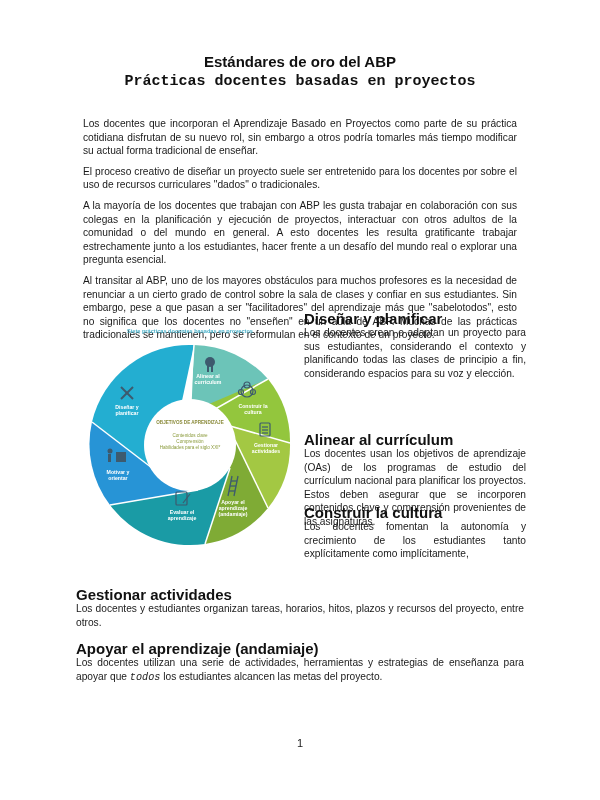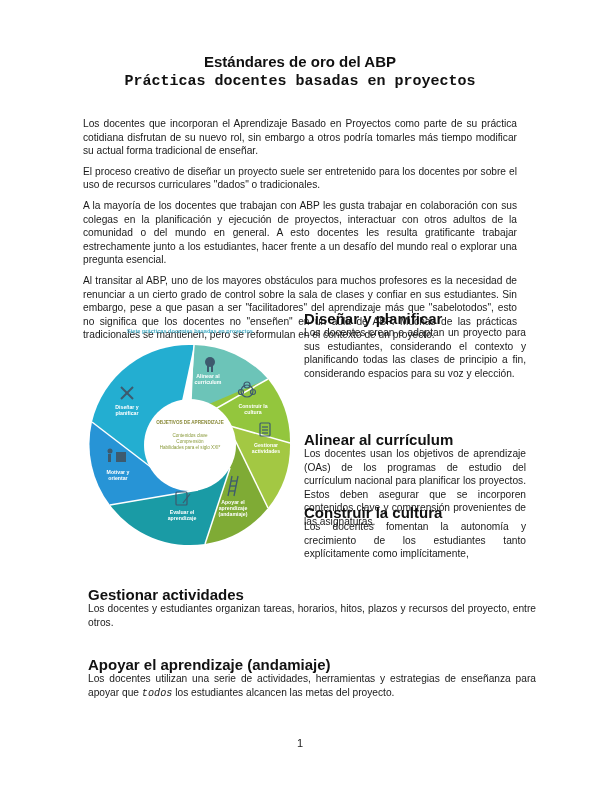--- a/index.html
+++ b/index.html
@@ -19,23 +19,23 @@
     .seg-label { font-family: "Liberation Sans", sans-serif; font-size: 5.2px; fill: #ffffff; font-weight: bold; text-anchor: middle; }
     .center-label { font-family: "Liberation Sans", sans-serif; font-size: 4.6px; fill: #8a8a3a; text-anchor: middle; font-weight: bold; }
     .side { position: absolute; left: 304px; width: 222px; font-size: 10.2px; line-height: 13.6px; text-align: justify; }
     .side h3, .full h3 { margin: 0; font-size: 15px; font-weight: bold; line-height: 15px; color: #111; }
     .side p, .full p { margin: 0; }
     .s1 { top: 311px; }
     .s2 { top: 392px; margin-top: 40px; }
     .s3 { top: 505px; }
     .s3 p { text-align: justify; }
     .cont { position: absolute; left: 76px; top: 560px; width: 460px; font-size: 10.2px; line-height: 13.6px; }
-    .full { position: absolute; left: 88px; width: 448px; font-size: 10.2px; line-height: 13.6px; text-align: justify; }
+    .full { position: absolute; left: 76px; width: 448px; font-size: 10.2px; line-height: 13.6px; text-align: justify; }
     .f1 { top: 587px; }
-    .f2 { top: 641px; margin-top: 16px; }
+    .f2 { top: 641px; }
     .page-num { position: absolute; top: 737px; left: 0; width: 600px; text-align: center; font-size: 11px; }
     em { font-style: italic; font-family: Liberation Mono, monospace; }
   </style>
 </head>
 <body>
 
 <div class="page">
 
   <div class="title t1">Estándares de oro del ABP</div>
   <div class="title t2">Prácticas docentes basadas en proyectos</div>

